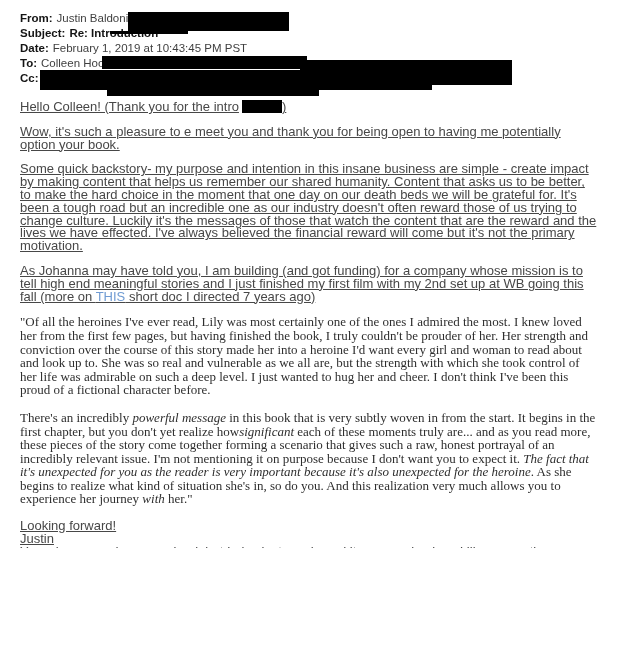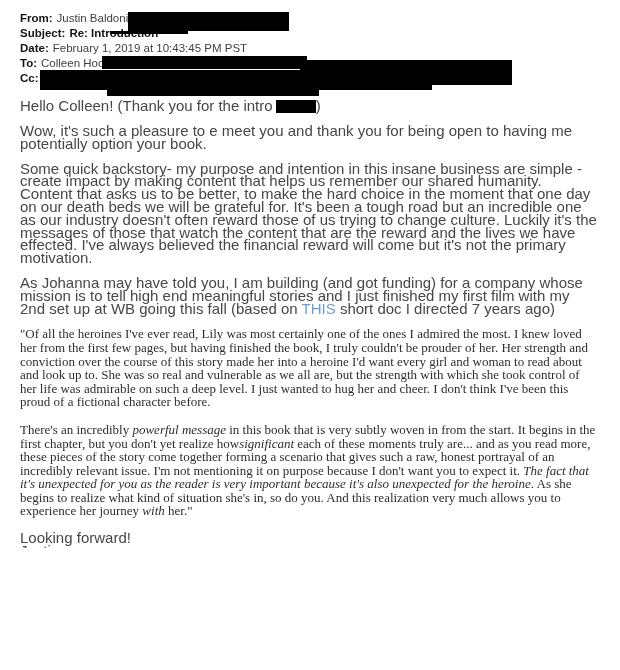--- a/index.html
+++ b/index.html
@@ -31,24 +31,25 @@
     display: inline-block;
     width: 40px; height: 13px;
     background: #000000;
     vertical-align: -2px;
     margin-left: 3px;
   }
   
   .bodytext { margin-top: 14px; }
   .p {
     margin: 0 8px 12px 0;
-    font-size: 15px;
+    font-size: 13px;
     line-height: 12.8px;
     color: #474747;
     width: 577px;
+    text-decoration: underline;
   }
   .q {
     font-family: "Liberation Serif", serif;
     font-size: 13px;
     line-height: 13.6px;
     color: #2e2e2e;
     margin: 0 0 14px 0;
     width: 577px;
   }
   .it { font-style: italic; }
@@ -86,21 +87,21 @@
   <div class="redact r-cc-lip"></div>
 
   <div class="bodytext">
 
     <p class="p"><span>Hello Colleen! (Thank you for the intro</span><span class="r-inline"></span><span>)</span></p>
 
     <p class="p">Wow, it's such a pleasure to e meet you and thank you for being open to having me potentially option your book.</p>
 
     <p class="p">Some quick backstory- my purpose and intention in this insane business are simple - create impact by making content that helps us remember our shared humanity. Content that asks us to be better, to make the hard choice in the moment that one day on our death beds we will be grateful for. It's been a tough road but an incredible one as our industry doesn't often reward those of us trying to change culture. Luckily it's the messages of those that watch the content that are the reward and the lives we have effected. I've always believed the financial reward will come but it's not the primary motivation.</p>
 
-    <p class="p"><span>As Johanna may have told you, I am building (and got funding) for a company whose mission is to tell high end meaningful stories and I just finished my first film with my 2nd set up at WB going this fall (based on </span><a class="link">THIS</a><span> short doc I directed 7 years ago)</span></p>
+    <p class="p"><span>As Johanna may have told you, I am building (and got funding) for a company whose mission is to tell high end meaningful stories and I just finished my first film with my 2nd set up at WB going this fall (more on </span><a class="link">THIS</a><span> short doc I directed 7 years ago)</span></p>
 
 
 
     <p class="q">"Of all the heroines I've ever read, Lily was most certainly one of the ones I admired the most. I knew loved her from the first few pages, but having finished the book, I truly couldn't be prouder of her. Her strength and conviction over the course of this story made her into a heroine I'd want every girl and woman to read about and look up to. She was so real and vulnerable as we all are, but the strength with which she took control of her life was admirable on such a deep level. I just wanted to hug her and cheer. I don't think I've been this proud of a fictional character before.</p>
 
     <p class="q"><span>There's an incredibly </span><span class="it">powerful message</span><span> in this book that is very subtly woven in from the start. It begins in the first chapter, but you don't yet realize how</span><span class="it">significant</span><span> each of these moments truly are... and as you read more, these pieces of the story come together forming a scenario that gives such a raw, honest portrayal of an incredibly relevant issue. I'm not mentioning it on purpose because I don't want you to expect it. </span><span class="it">The fact that it's unexpected for you as the reader is very important because it's also unexpected for the heroine</span><span>. As she begins to realize what kind of situation she's in, so do you. And this realization very much allows you to experience her journey </span><span class="it">with</span><span> her."</span></p>
 
     <p class="p sig"><span>Looking forward!</span><br><span>Justin</span></p>
 
     <p class="p">Yes, please send over a e-book but I also just purchased it on paperback as I like supporting authors.</p>

